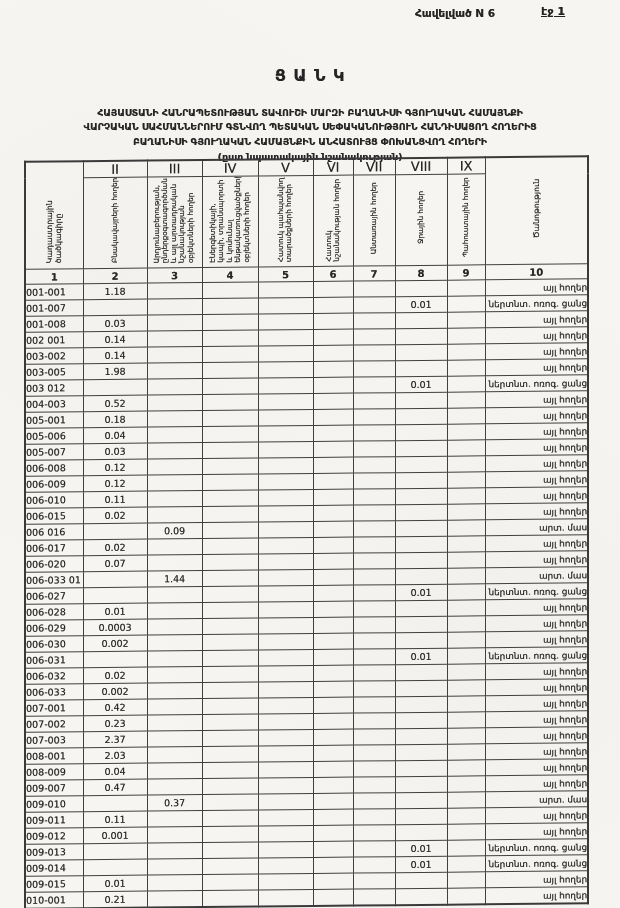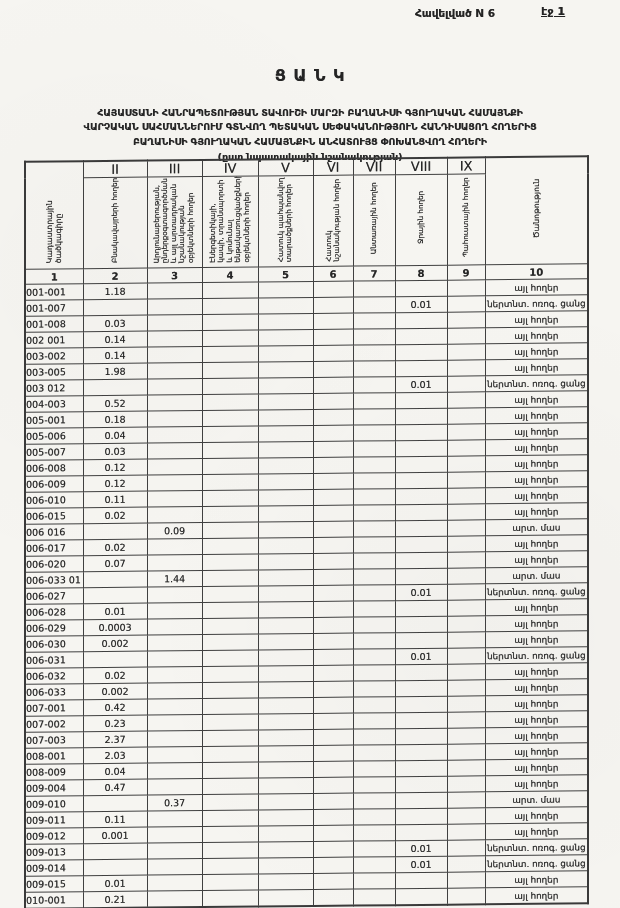--- a/index.html
+++ b/index.html
@@ -66,21 +66,21 @@
     line-height: 1.18;
     max-height: 86px;
     text-align: left;
   }
   th.rot.span2 .vtext { max-height: 100px; font-size: 7.8px; }
   tr.numrow td { height: 14px; font-size: 10px; text-align: center; font-weight: bold; }
   tbody td { height: 15px; font-size: 9.5px; }
   tbody tr { height: 16px; }
   td.code { text-align: left; padding-left: 3px; white-space: nowrap; }
   td.val  { text-align: center; }
-  td.note { text-align: center; padding-left: 3px; font-size: 8.8px; position: relative; white-space: nowrap; }
+  td.note { text-align: right; padding-left: 3px; font-size: 8.8px; position: relative; white-space: nowrap; }
 </style>
 </head>
 <body>
 
 <div class="page">
 
   <div class="pageno">էջ 1</div>
 
   <div class="appendix">
     <div>Հավելված N 6</div>
@@ -522,21 +522,21 @@
           <td class="val"></td>
           <td class="val"></td>
           <td class="val"></td>
           <td class="val"></td>
           <td class="val"></td>
           <td class="val"></td>
           <td class="val"></td>
           <td class="note">այլ հողեր</td>
         </tr>
         <tr>
-          <td class="code">009-004</td>
+          <td class="code">009-007</td>
           <td class="val">0.47</td>
           <td class="val"></td>
           <td class="val"></td>
           <td class="val"></td>
           <td class="val"></td>
           <td class="val"></td>
           <td class="val"></td>
           <td class="val"></td>
           <td class="note">այլ հողեր</td>
         </tr>

